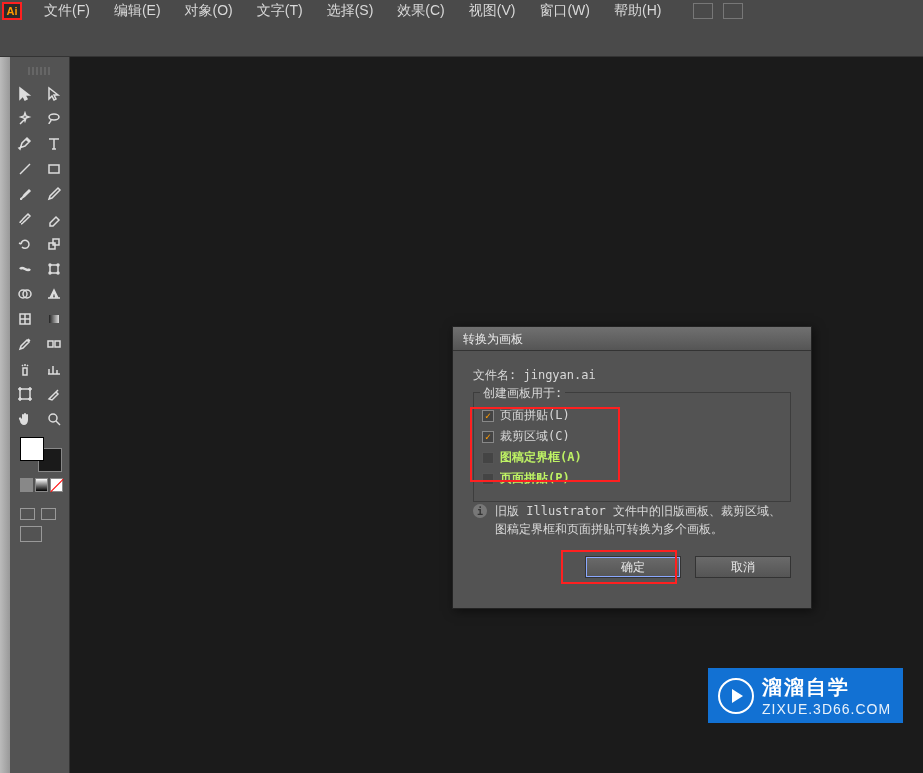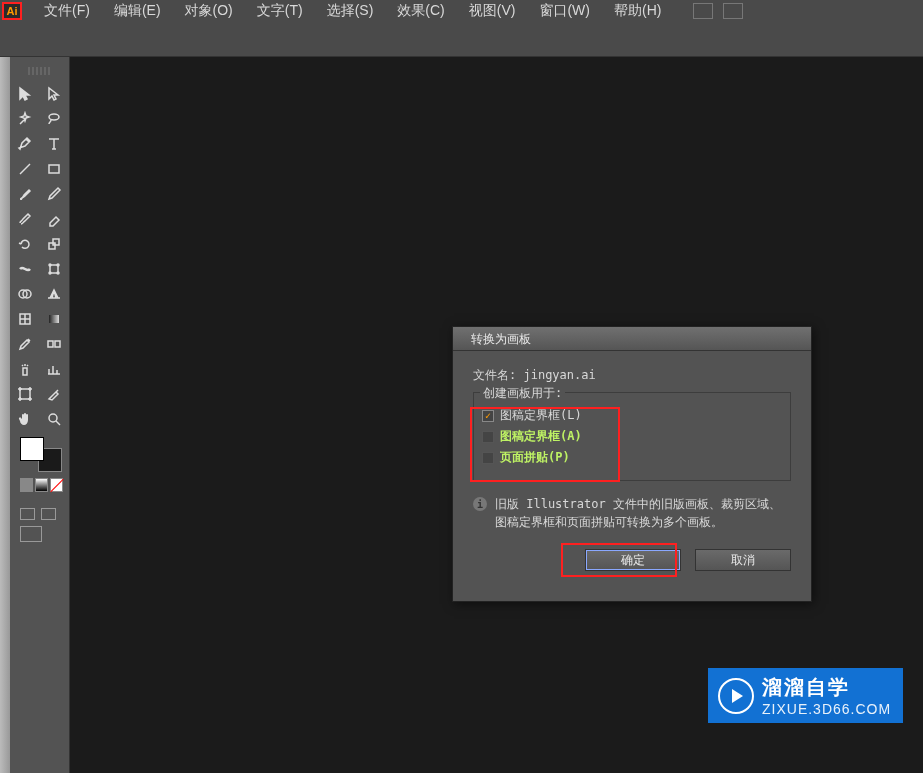--- a/index.html
+++ b/index.html
@@ -135,32 +135,31 @@
   width: 360px;
   background: #535353;
   border: 1px solid #222;
   box-shadow: 2px 2px 10px rgba(0,0,0,.5);
 }
 .dlg-title {
   height: 24px;
   background: linear-gradient(#707070, #555);
   color: #e8e8e8;
   font-size: 12px;
-  padding: 4px 18px;
+  padding: 4px 10px;
   border-bottom: 1px solid #333;
 }
 .dlg-body {
   padding: 16px 20px 30px;
 }
 .fname-row { font-size: 12px; margin-bottom: 8px; font-family: SimSun, monospace; }
 .fieldset {
   border: 1px solid #3d3d3d;
   position: relative;
   padding: 10px 8px;
-  margin-bottom: 14px;
 }
 .legend {
   position: absolute;
   top: -8px; left: 6px;
   background: #535353;
   padding: 0 3px;
   font-size: 12px;
   font-family: SimSun, monospace;
 }
 .cb-row {
@@ -516,21 +515,25 @@
     <div class="fname-row">
       <span>文件名:</span>
       <span>jingyan.ai</span>
     </div>
 
     <div class="fieldset" style="position:relative">
       <div class="redbox1"></div>
       <div class="legend">创建画板用于:</div>
       <div class="cb-row">
         <div class="cb checked"></div>
-        <span>图稿定界框(L)</span>
+        <span>页面拼贴(L)</span>
+      </div>
+      <div class="cb-row">
+        <div class="cb checked"></div>
+        <span>裁剪区域(C)</span>
       </div>
       <div class="cb-row">
         <div class="cb disabled"></div>
         <span class="disabled-label">图稿定界框(A)</span>
       </div>
       <div class="cb-row">
         <div class="cb disabled"></div>
         <span class="disabled-label">页面拼贴(P)</span>
       </div>
     </div>

